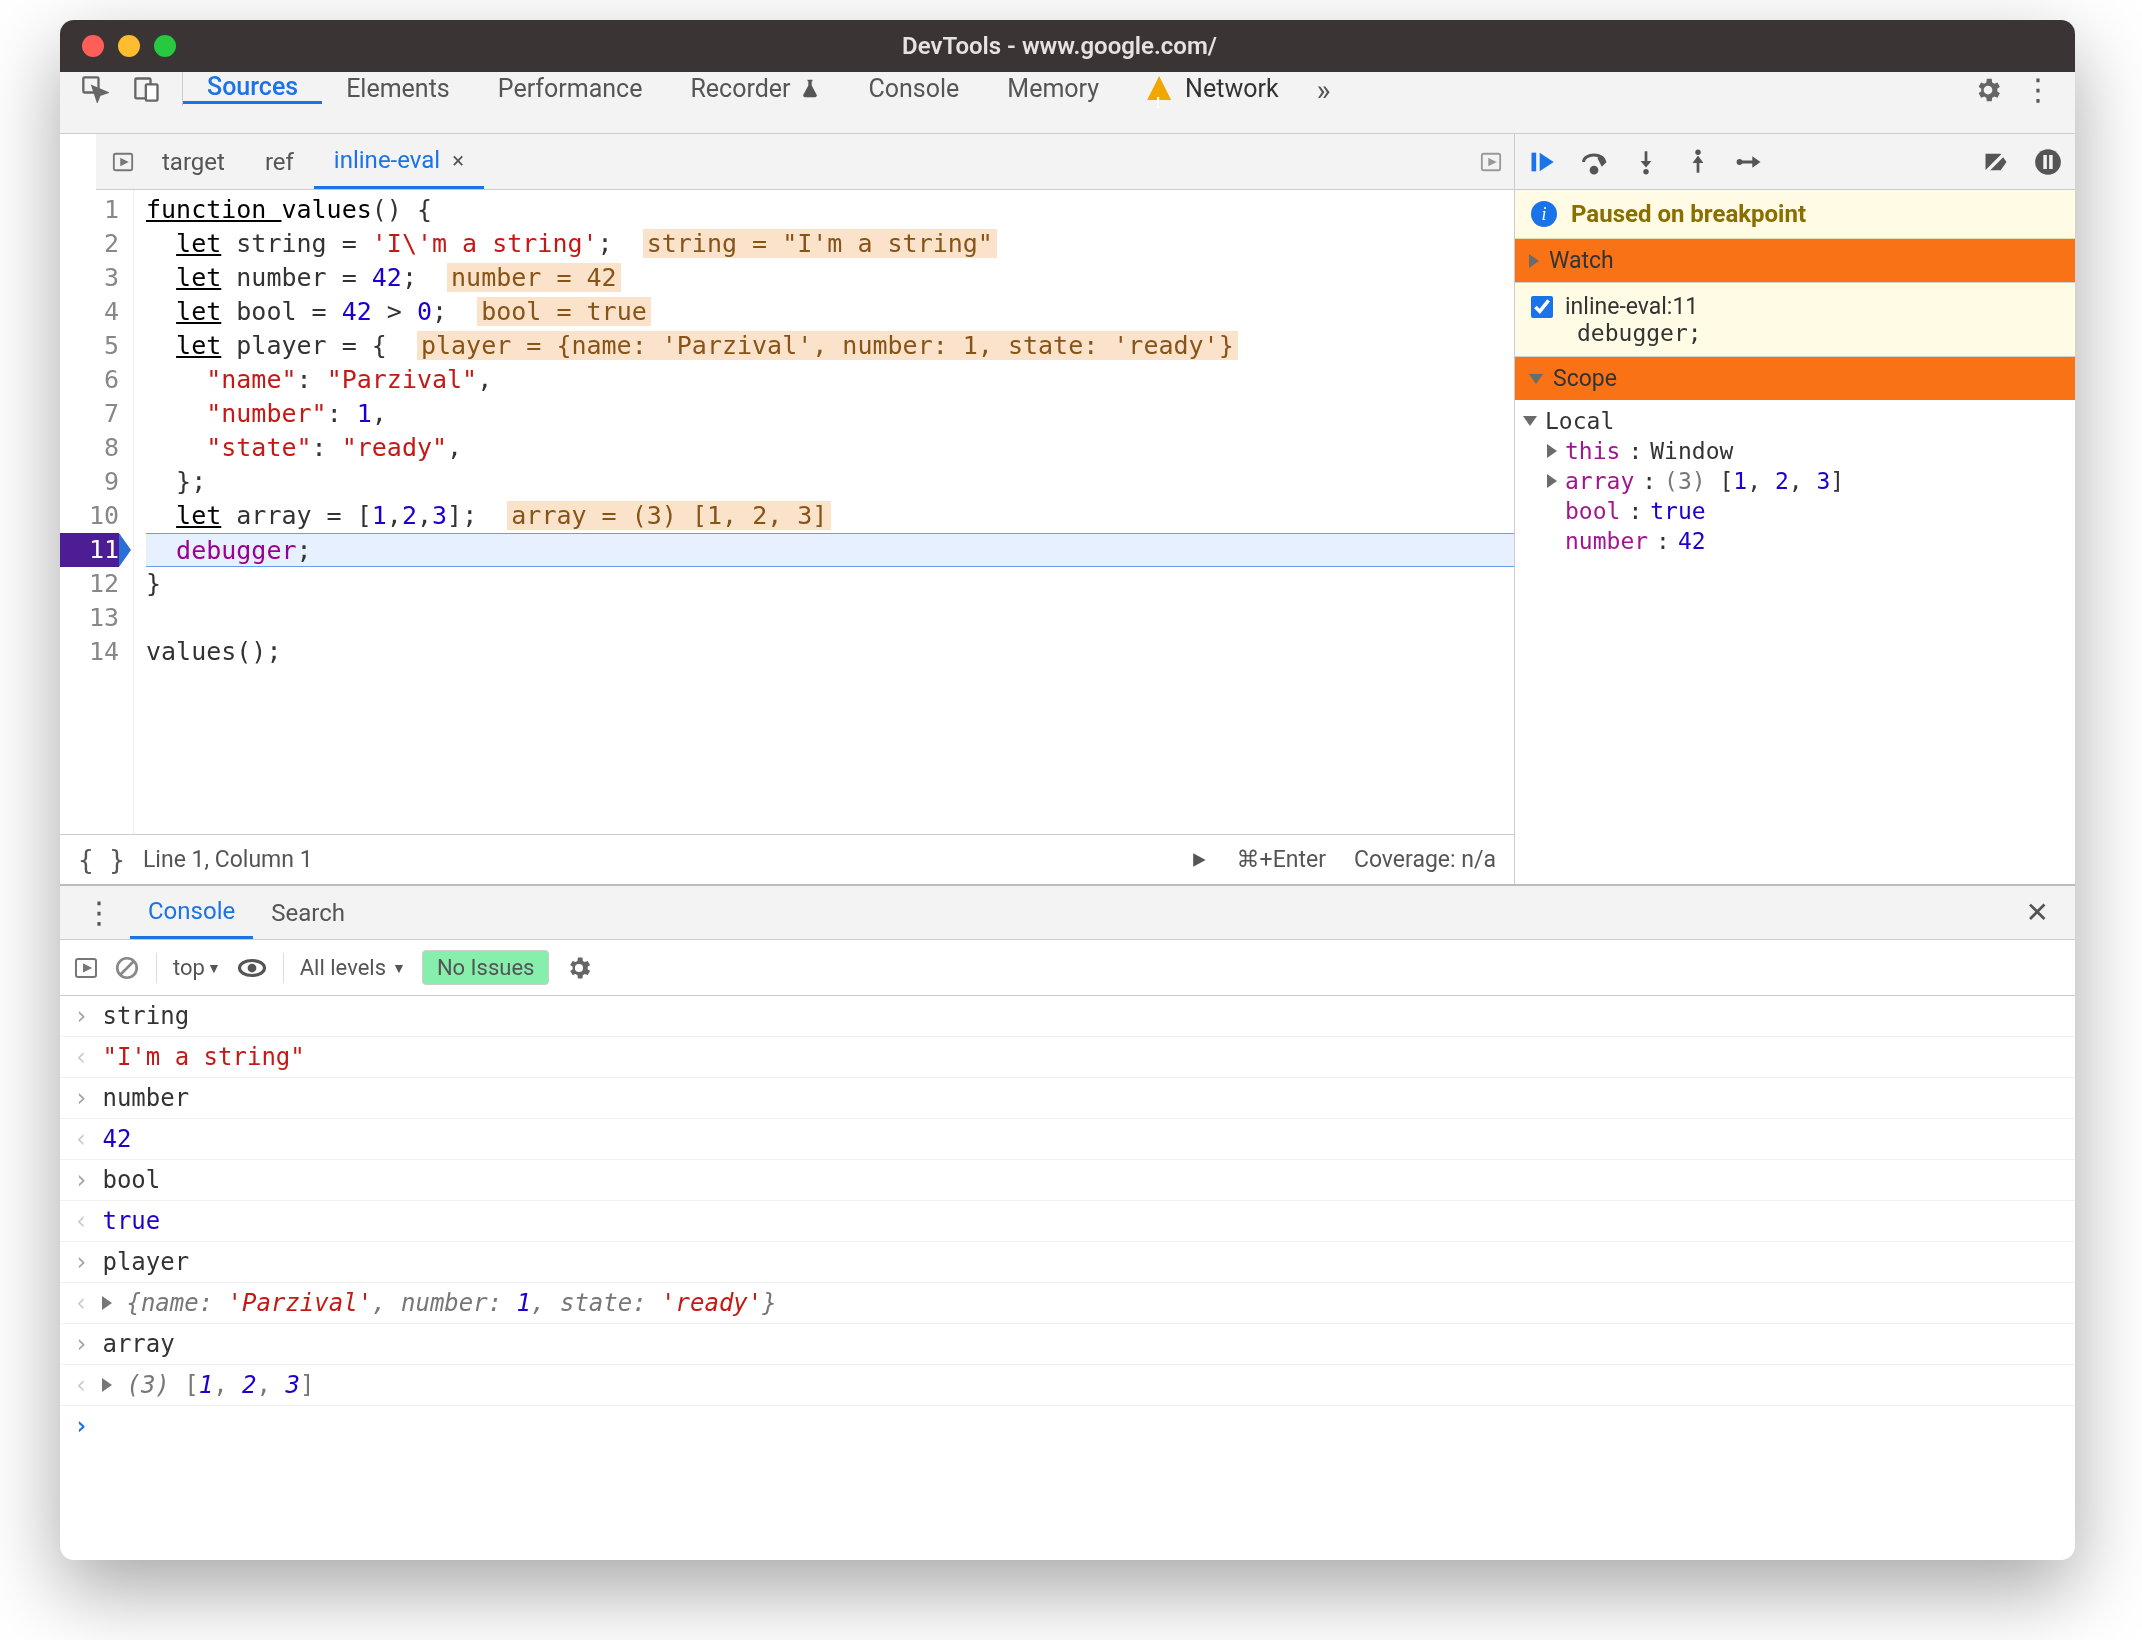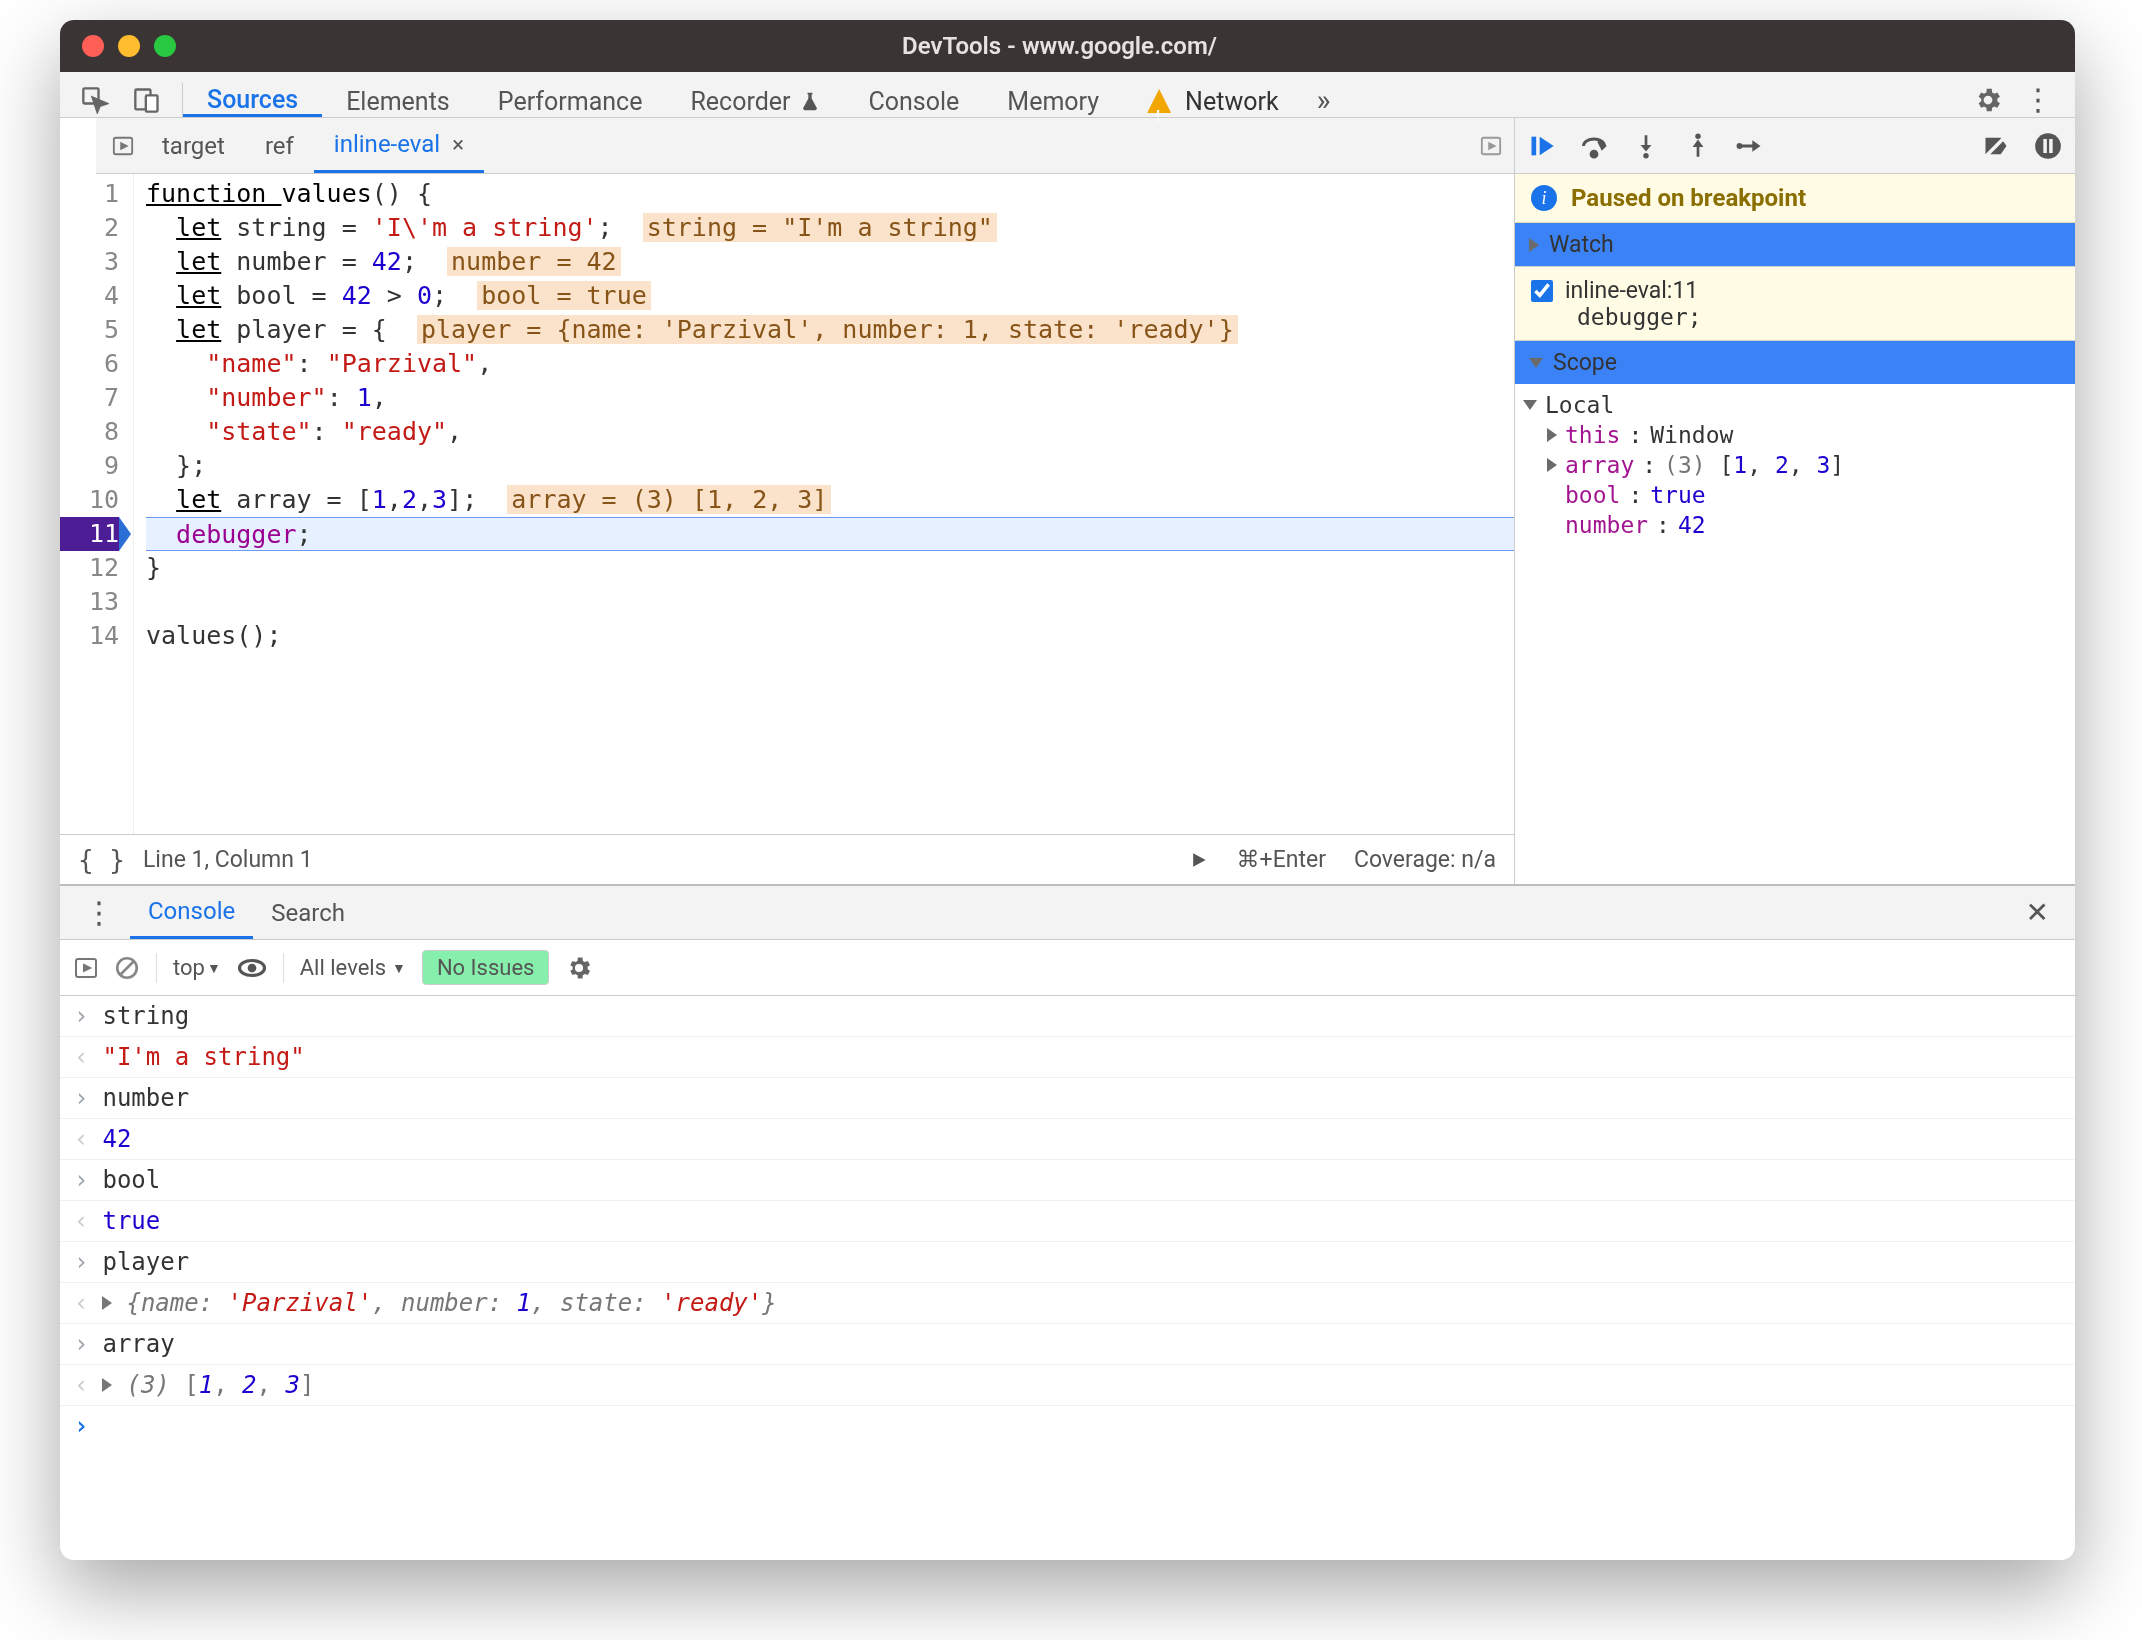--- a/index.html
+++ b/index.html
@@ -14,21 +14,21 @@
   }
 
   
   .titlebar { height: 52px; background: #3a3434; display: flex; align-items: center; position: relative; }
   .traffic  { display: flex; gap: 14px; padding-left: 22px; }
   .tlight   { width: 22px; height: 22px; border-radius: 50%; }
   .tl-red    { background: #ff5f57; } .tl-yellow { background: #febc2e; } .tl-green { background: #28c840; }
   .title    { position: absolute; left: 0; right: 16px; text-align: center; color: #e7e2e2; font-weight: 600; font-size: 24px; pointer-events: none;}
 
   
-  .tabsrow { height: 46px; background: #f3f3f3; border-bottom: 1px solid #ccc; display: flex; align-items: flex-end; }
+  .tabsrow { height: 62px; background: #f3f3f3; border-bottom: 1px solid #ccc; display: flex; align-items: flex-start; }
   .tabsrow .lefticons { display: flex; align-items: center; padding: 0 18px; gap: 18px; border-right: 1px solid #ccc;}
   .tabsrow .icon { width: 34px; height: 34px; display: flex; align-items: center; justify-content: center; }
   .tabs { display: flex; align-items: stretch; }
   .tab { padding: 0 24px; display: flex; align-items: center; gap: 10px; font-size: 25px; color: #555; cursor: default; }
   .tab.active { color: #1a73e8; border-bottom: 3px solid #1a73e8; font-weight: 500; }
   .tab.warn::before { content: ""; width: 24px; height: 24px; background: #f2a600; display: inline-block; clip-path: polygon(50% 0, 100% 100%, 0 100%); margin-right: 4px;}
   .tab.warn { color: #333; position:relative;}
   .tab.warn .exm{position:absolute; left:33px; top:22px; color:#fff; font-size:15px; font-weight:700;}
   .tabsrow .overflow { display: flex; align-items: center; padding: 0 14px; font-size: 30px; color: #555;}
   .tabsrow .right { margin-left: auto; display: flex; align-items: center; gap: 20px; padding: 0 22px; color:#555;}
@@ -64,21 +64,21 @@
   .statusbar .brace{font-family: Menlo, monospace; font-size:26px; margin-right:18px;}
   .statusbar .right{margin-left:auto; display:flex; gap:28px; align-items:center;}
 
   
   .dbg-toolbar { height: 56px; background: #f3f3f3; border-bottom: 1px solid #ccc; display:flex; align-items:center; padding:0 12px; gap:22px; }
   .dbg-toolbar .i{width:30px; height:30px; display:flex; align-items:center; justify-content:center;}
   .paused { background: #fffbe4; border-bottom: 1px solid #e8ddb0; padding: 10px 16px; display:flex; align-items:center; gap:14px; font-size:24px;}
   .paused .ico{width:26px;height:26px;border-radius:50%;background:#1a73e8;color:#fff;display:flex;align-items:center;justify-content:center;font-size:18px;font-family:serif;font-style:italic;}
   .paused b{color:#8a6f00;}
   .section { border-bottom: 1px solid #d0d0d0; }
-  .sec-head { background:#3b82f6; padding: 8px 14px; font-size: 23px; color:#333; display:flex; align-items:center; gap:10px;}
+  .sec-head { background:#f97316; padding: 8px 14px; font-size: 23px; color:#333; display:flex; align-items:center; gap:10px;}
   .tri{display:inline-block;width:0;height:0;}
   .tri.r{border-left:10px solid #6b6b6b;border-top:7px solid transparent;border-bottom:7px solid transparent;}
   .tri.d{border-top:10px solid #6b6b6b;border-left:7px solid transparent;border-right:7px solid transparent;}
   .bp { background:#fffbe4; padding: 10px 16px 10px 16px; font-size:23px;}
   .bp .row1{display:flex;align-items:center;gap:12px;}
   .bp input[type=checkbox]{width:22px;height:22px;accent-color:#1a73e8;}
   .bp .sub{padding-left:46px;font-family:Menlo,monospace;font-size:23px;color:#333;}
   .scope-body { padding:6px 10px 10px 8px; font-family:Menlo,monospace; font-size:23px; }
   .scope-body .line{display:flex;align-items:center;gap:8px;padding:2px 0;}
   .scope-body .indent{padding-left:24px;}

